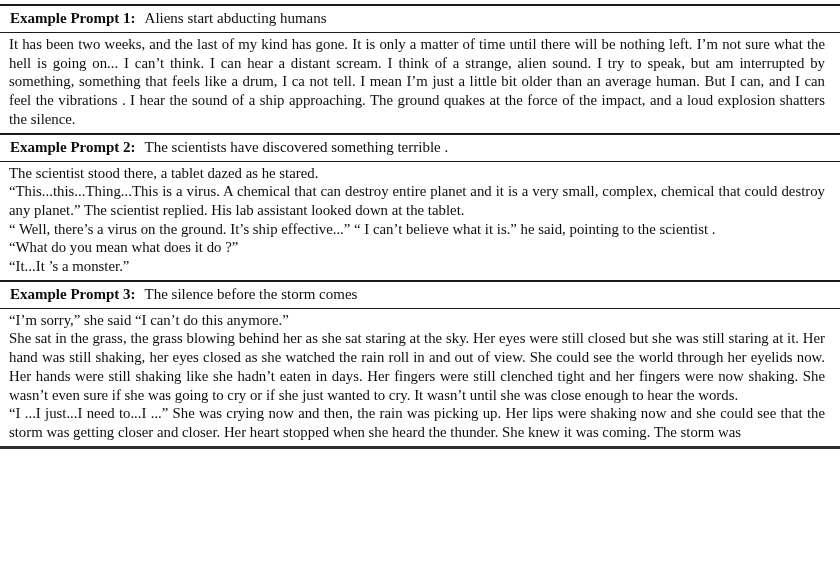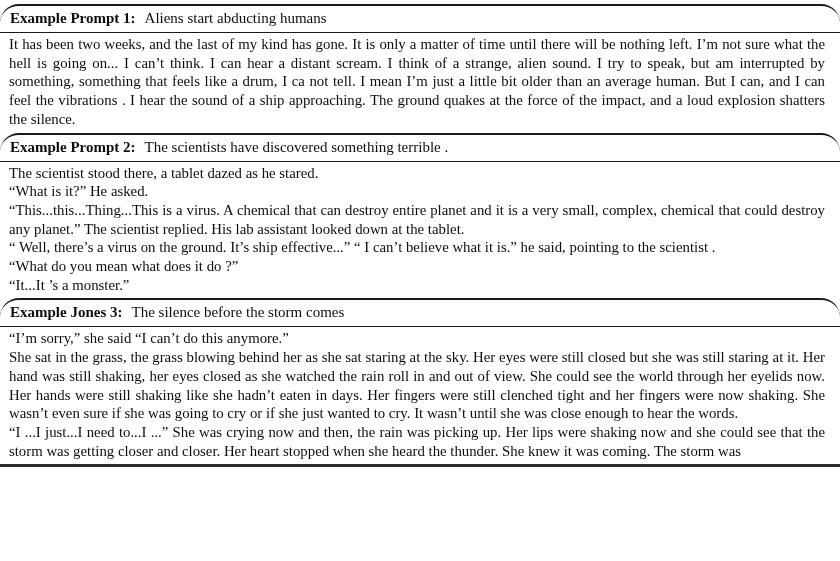--- a/index.html
+++ b/index.html
@@ -13,21 +13,20 @@
   .example-table {
     box-sizing: border-box;
     width: 840px;
     margin-top: 4px;
     font-family: "Liberation Serif", "DejaVu Serif", serif;
     color: #0d0d0d;
     border-bottom: 3px solid #2e2e2e;
   }
   .table-section {
     border-top: 2px solid #1a1a1a;
-    border-radius: 19px;
   }
   .section-header {
     border-bottom: 1.5px solid #1a1a1a;
     padding: 3px 10px 4px 10px;
     line-height: 19px;
     font-size: 15px;
     white-space: nowrap;
   }
   .prompt-label {
     font-weight: bold;
@@ -58,31 +57,30 @@
       <p class="story-line">It has been two weeks, and the last of my kind has gone. It is only a matter of time until there will be nothing left. I’m not sure what the hell is going on... I can’t think. I can hear a distant scream. I think of a strange, alien sound. I try to speak, but am interrupted by something, something that feels like a drum, I ca not tell. I mean I’m just a little bit older than an average human. But I can, and I can feel the vibrations . I hear the sound of a ship approaching. The ground quakes at the force of the impact, and a loud explosion shatters the silence.</p>
     </div>
   </div>
 
   <div class="table-section">
     <div class="section-header">
       <span class="prompt-label">Example Prompt 2:</span><span class="prompt-title">The scientists have discovered something terrible .</span>
     </div>
     <div class="section-body">
       <p class="story-line">The scientist stood there, a tablet dazed as he stared.</p>
-      <p class="story-line">“What is it?” He asked.</p>
       <p class="story-line">“This...this...Thing...This is a virus. A chemical that can destroy entire planet and it is a very small, complex, chemical that could destroy any planet.” The scientist replied. His lab assistant looked down at the tablet.</p>
       <p class="story-line">“ Well, there’s a virus on the ground. It’s ship effective...” “ I can’t believe what it is.” he said, pointing to the scientist .</p>
       <p class="story-line">“What do you mean what does it do ?”</p>
       <p class="story-line">“It...It ’s a monster.”</p>
     </div>
   </div>
 
   <div class="table-section">
     <div class="section-header">
-      <span class="prompt-label">Example Jones 3:</span><span class="prompt-title">The silence before the storm comes</span>
+      <span class="prompt-label">Example Prompt 3:</span><span class="prompt-title">The silence before the storm comes</span>
     </div>
     <div class="section-body">
       <p class="story-line">“I’m sorry,” she said “I can’t do this anymore.”</p>
       <p class="story-line">She sat in the grass, the grass blowing behind her as she sat staring at the sky. Her eyes were still closed but she was still staring at it. Her hand was still shaking, her eyes closed as she watched the rain roll in and out of view. She could see the world through her eyelids now. Her hands were still shaking like she hadn’t eaten in days. Her fingers were still clenched tight and her fingers were now shaking. She wasn’t even sure if she was going to cry or if she just wanted to cry. It wasn’t until she was close enough to hear the words.</p>
       <p class="story-line">“I ...I just...I need to...I ...” She was crying now and then, the rain was picking up. Her lips were shaking now and she could see that the storm was getting closer and closer. Her heart stopped when she heard the thunder. She knew it was coming. The storm was</p>
     </div>
   </div>
 
 </div>
 

